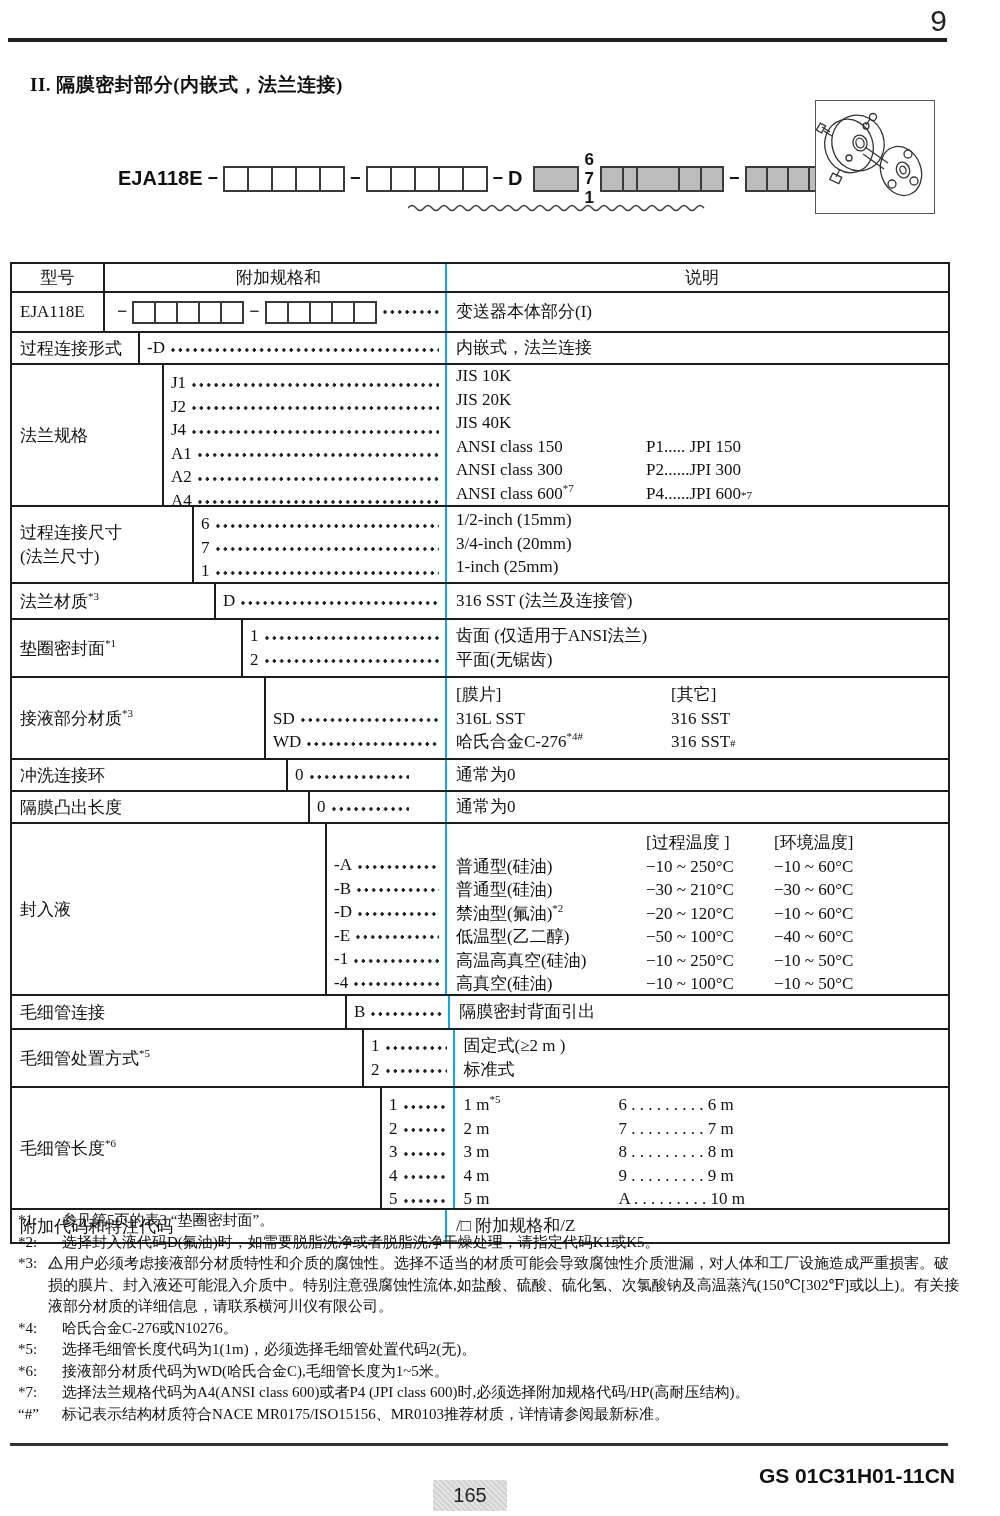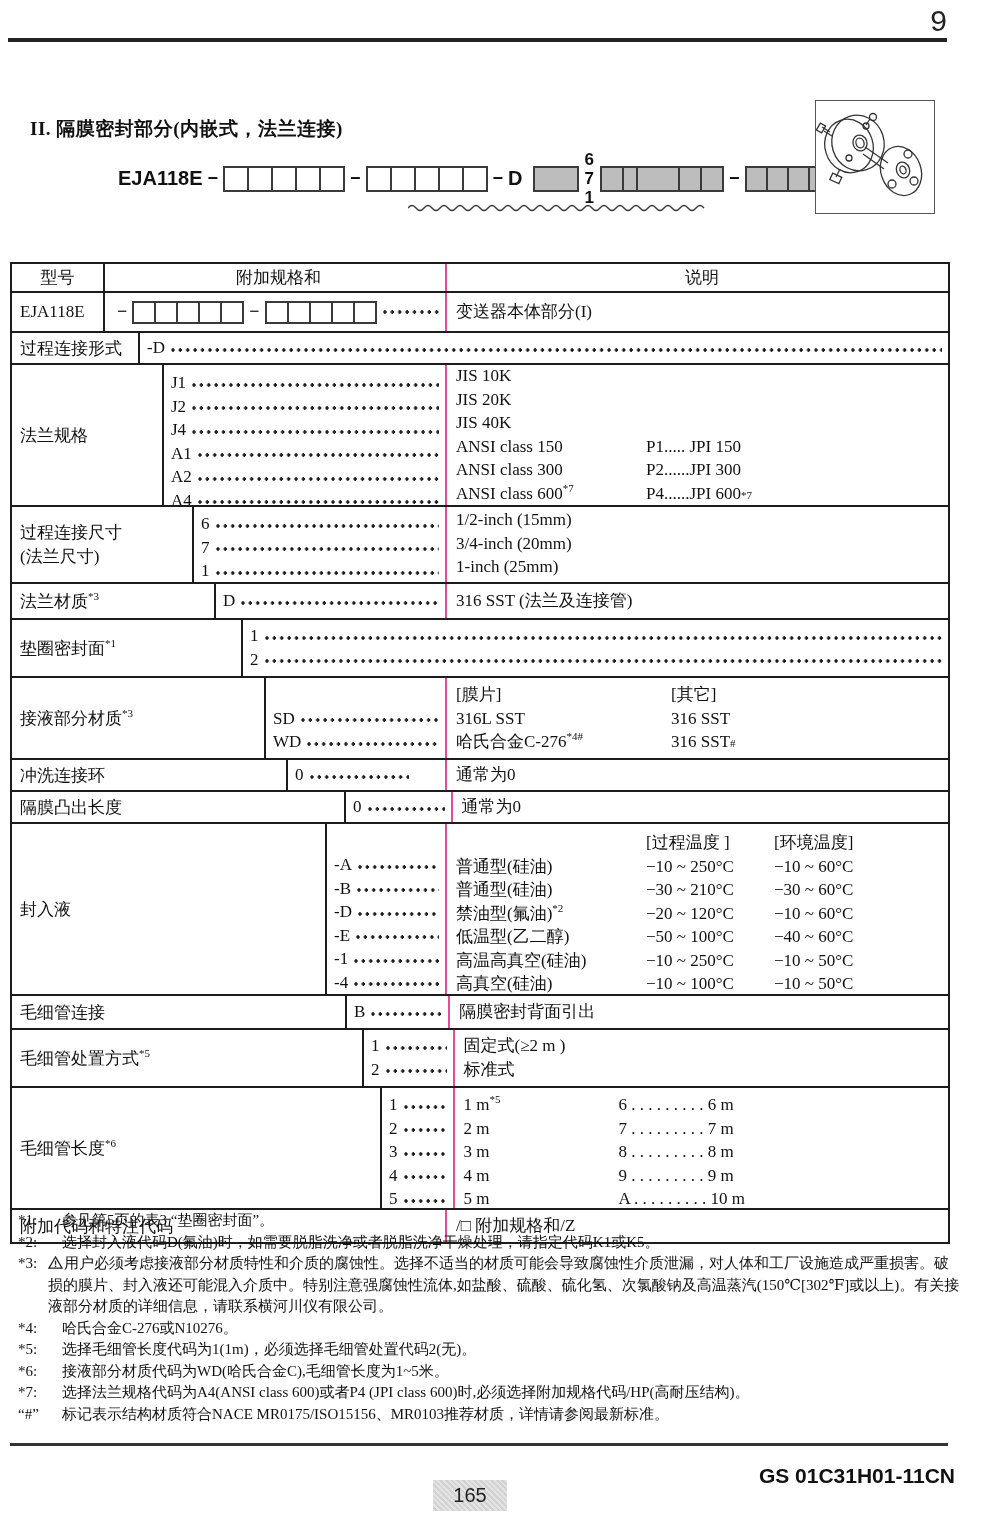--- a/index.html
+++ b/index.html
@@ -7,21 +7,21 @@
     width:1000px;height:1516px;position:relative;
     font-family:"Liberation Serif","DejaVu Serif",serif;
     color:#111;font-size:17px;
     -webkit-font-smoothing:antialiased;
   }
   .sans{font-family:"Liberation Sans","DejaVu Sans",sans-serif;}
   sup{font-size:11px;vertical-align:super;line-height:0;}
   
   .pageno{position:absolute;top:4px;right:53px;font-size:30px;color:#222;}
   .toprule{position:absolute;top:38px;left:8px;width:939px;height:4px;background:#222;}
-  .sectitle{position:absolute;top:72px;left:30px;font-size:19px;font-weight:bold;letter-spacing:.5px;margin-top:44px;}
+  .sectitle{position:absolute;top:72px;left:30px;font-size:19px;font-weight:bold;letter-spacing:.5px;}
   .botrule{position:absolute;top:1443px;left:10px;width:938px;height:3px;background:#333;}
   .gscode{position:absolute;top:1464px;right:45px;font-size:21px;font-weight:bold;}
   .pfoot{position:absolute;top:1480px;left:433px;width:74px;height:31px;
     background:repeating-linear-gradient(45deg,#e3e3e3 0 2px,#d2d2d2 2px 4px);
     display:flex;align-items:center;justify-content:center;font-size:20px;color:#222;}
   
   .mcdiag{position:absolute;top:150px;left:118px;display:flex;align-items:center;}
   .mcname{font-weight:bold;font-size:20px;}
   .mdash{font-weight:bold;font-size:18px;margin:0 5px;}
   .bgrp{display:flex;}
@@ -33,21 +33,21 @@
   
   .drawbox{position:absolute;top:100px;left:815px;width:118px;height:112px;border:1.5px solid #555;background:#fff;}
   
   .spectable{position:absolute;top:262px;left:10px;width:936px;border:2px solid #1c1c1c;}
   .trow{display:flex;border-top:2px solid #1c1c1c;position:relative;}
   .trow:first-child{border-top:none;}
   .lab{flex:none;display:flex;align-items:center;padding-left:8px;border-right:2px solid #1c1c1c;box-sizing:border-box;}
   .lab.noline{border-right:none;}
   .lab .two{line-height:24px;}
   .codecell{flex:1;display:flex;flex-direction:column;justify-content:center;padding-left:7px;box-sizing:border-box;}
-  .desc{flex:none;width:503px;border-left:2px solid #ec4899;box-sizing:border-box;
+  .desc{flex:none;width:503px;border-left:2px solid #0ea5e9;box-sizing:border-box;
         display:flex;flex-direction:column;justify-content:center;padding-left:9px;}
   .hdr .hcell{display:flex;align-items:center;justify-content:center;}
   .line{display:flex;align-items:baseline;height:23.5px;line-height:23.5px;white-space:nowrap;}
   .ldr{flex:1;height:8px;align-self:flex-end;margin-bottom:6px;margin-left:5px;margin-right:6px;
        background-image:radial-gradient(circle at 3px 4px,#1d1d1d 1.55px,transparent 1.85px);
        background-size:7.4px 8px;background-repeat:repeat-x;}
   .ldr.fx{flex:none;}
   .dm{display:inline-block;}
   .w190{width:190px;} .w215{width:215px;} .w155{width:155px;} .wname{width:190px;} .wtemp{width:128px;}
   .spacer{height:23.5px;}
@@ -189,20 +189,23 @@
   <div class="trow" style="height:30px">
     <div class="lab" style="width:128px">
         <span>过程连接形式</span>
       </div>
     <div class="codecell">
       <div class="line">
           <span class="cd">-D</span>
           <span class="ldr"></span>
         </div>
     </div>
+    <div class="desc">
+        <div class="line">内嵌式，法兰连接</div>
+      </div>
   </div>
 
   <div class="trow" style="height:140px">
     <div class="lab" style="width:152px">
         <span>法兰规格</span>
       </div>
     <div class="codecell" style="justify-content:flex-start;padding-top:6px">
       <div class="line">
           <span class="cd">J1</span>
           <span class="ldr"></span>
@@ -301,20 +304,24 @@
     <div class="codecell" style="justify-content:flex-start;padding-top:4px">
       <div class="line">
           <span class="cd">1</span>
           <span class="ldr"></span>
         </div>
       <div class="line">
           <span class="cd">2</span>
           <span class="ldr"></span>
         </div>
     </div>
+    <div class="desc" style="justify-content:flex-start;padding-top:4px">
+      <div class="line">齿面 (仅适用于ANSI法兰)</div>
+      <div class="line">平面(无锯齿)</div>
+    </div>
   </div>
 
   <div class="trow" style="height:80px">
     <div class="lab" style="width:254px">
         <span><span>接液部分材质</span><sup>*3</sup></span>
       </div>
     <div class="codecell" style="justify-content:flex-start;padding-top:5px">
       <div class="spacer"></div>
       <div class="line">
           <span class="cd">SD</span>
@@ -351,21 +358,21 @@
           <span class="cd">0</span>
           <span class="ldr fx" style="width:100px"></span>
         </div>
     </div>
     <div class="desc">
         <div class="line">通常为0</div>
       </div>
   </div>
 
   <div class="trow" style="height:30px">
-    <div class="lab" style="width:334px">
+    <div class="lab" style="width:298px">
         <span>隔膜凸出长度</span>
       </div>
     <div class="codecell">
       <div class="line">
           <span class="cd">0</span>
           <span class="ldr fx" style="width:78px"></span>
         </div>
     </div>
     <div class="desc">
         <div class="line">通常为0</div>

